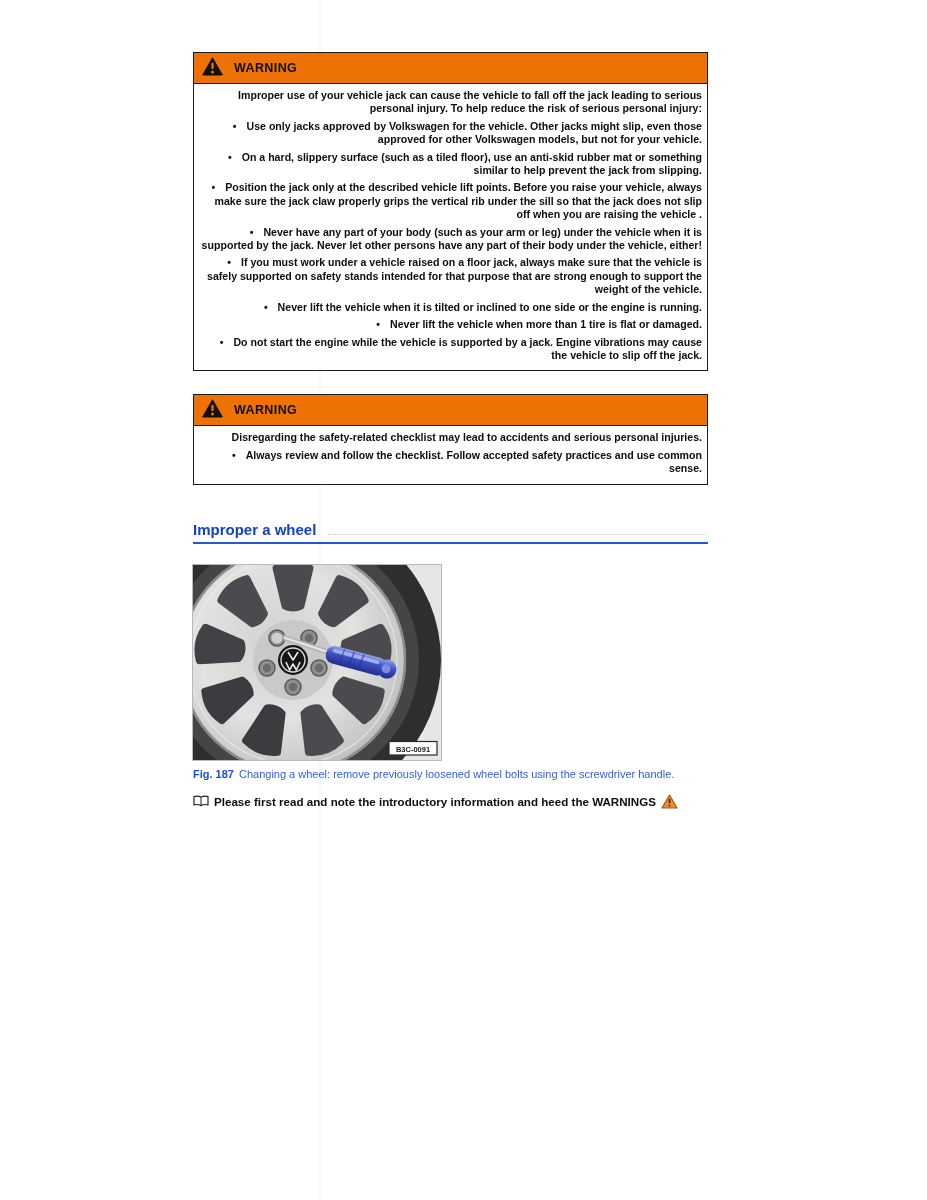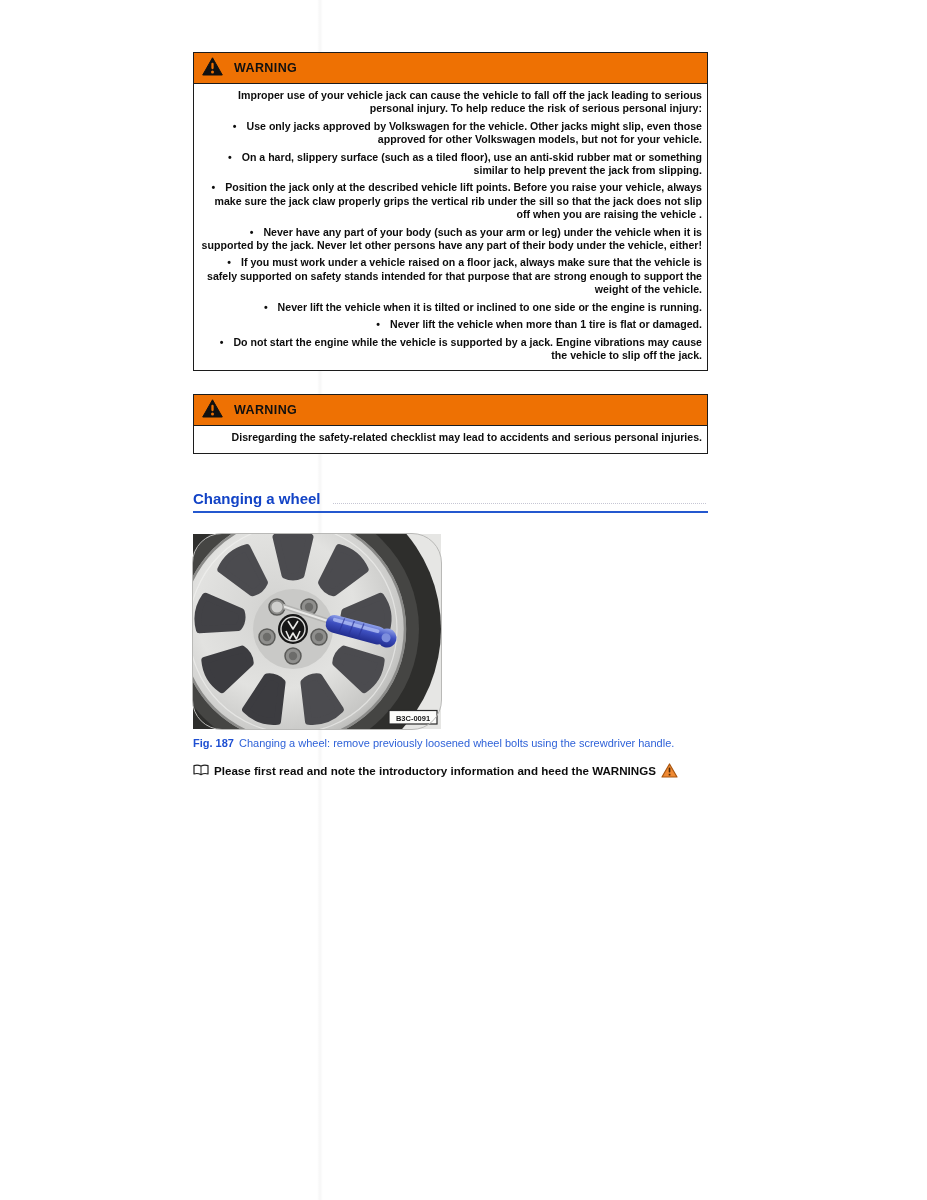--- a/index.html
+++ b/index.html
@@ -23,21 +23,21 @@
   .box-gap{height:23px;}
 
   
   .heading-row{margin-top:36px;display:flex;align-items:baseline;}
   .section-heading{color:#1243c6;font-size:15px;font-weight:bold;white-space:nowrap;}
   .leader-dots{flex:1;border-bottom:1px dotted #c6c6d4;margin:0 2px 5px 12px;}
   .heading-rule{border:0;border-top:2px solid #2458cf;margin:2px 0 0 0;}
 
   
   .figure-block{margin:21px 0 0 0;}
-  .photo{position:relative;width:248px;height:195px;background:#e8e8e6;outline:1px solid #b9b9b7;border-radius:29px;}
+  .photo{position:relative;width:248px;height:195px;background:#e8e8e6;outline:1px solid #b9b9b7;}
   .figcaption{margin-top:8px;font-size:11px;color:#2f62d8;line-height:13px;}
   .fig-label{font-weight:bold;color:#1e4fd2;margin-right:5px;}
 
   
   .note{margin-top:13px;display:flex;align-items:center;gap:5px;
         font-size:11.6px;font-weight:bold;color:#0d0d0d;}
   .note .icon{flex:0 0 auto;display:inline-flex;}
 </style>
 </head>
 <body>
@@ -79,25 +79,26 @@
           <svg width="21" height="19" viewBox="0 0 21 19">
             <path d="M10.5 0.8 L20.3 18 L0.7 18 Z" fill="#111111" stroke="#111111" stroke-linejoin="round"></path>
             <rect x="9.35" y="5.8" width="2.3" height="6.4" rx="1.1" fill="#ee7103"></rect>
             <circle cx="10.5" cy="15.1" r="1.5" fill="#ee7103"></circle>
           </svg>
         </span>
         <span class="warning-title">WARNING</span>
       </header>
       <div class="warning-body">
         <p class="warning-intro">Disregarding the safety-related checklist may lead to accidents and serious personal injuries.</p>
+        <div class="bullet-item"><span class="bullet-dot">•</span><span>Always review and follow the checklist. Follow accepted safety practices and use common sense.</span></div>
       </div>
     </section>
 
     <div class="heading-row">
-      <span class="section-heading">Changing a wheel</span>
+      <span class="section-heading">Improper a wheel</span>
       <span class="leader-dots"></span>
     </div>
     <hr class="heading-rule">
 
     <div class="figure-block">
       <div class="photo">
         <svg width="248" height="195" viewBox="0 0 248 195">
           <defs>
             <radialGradient id="rimGrad" cx="0.42" cy="0.42" r="0.7">
               <stop offset="0" stop-color="#d2d2d0"></stop>

